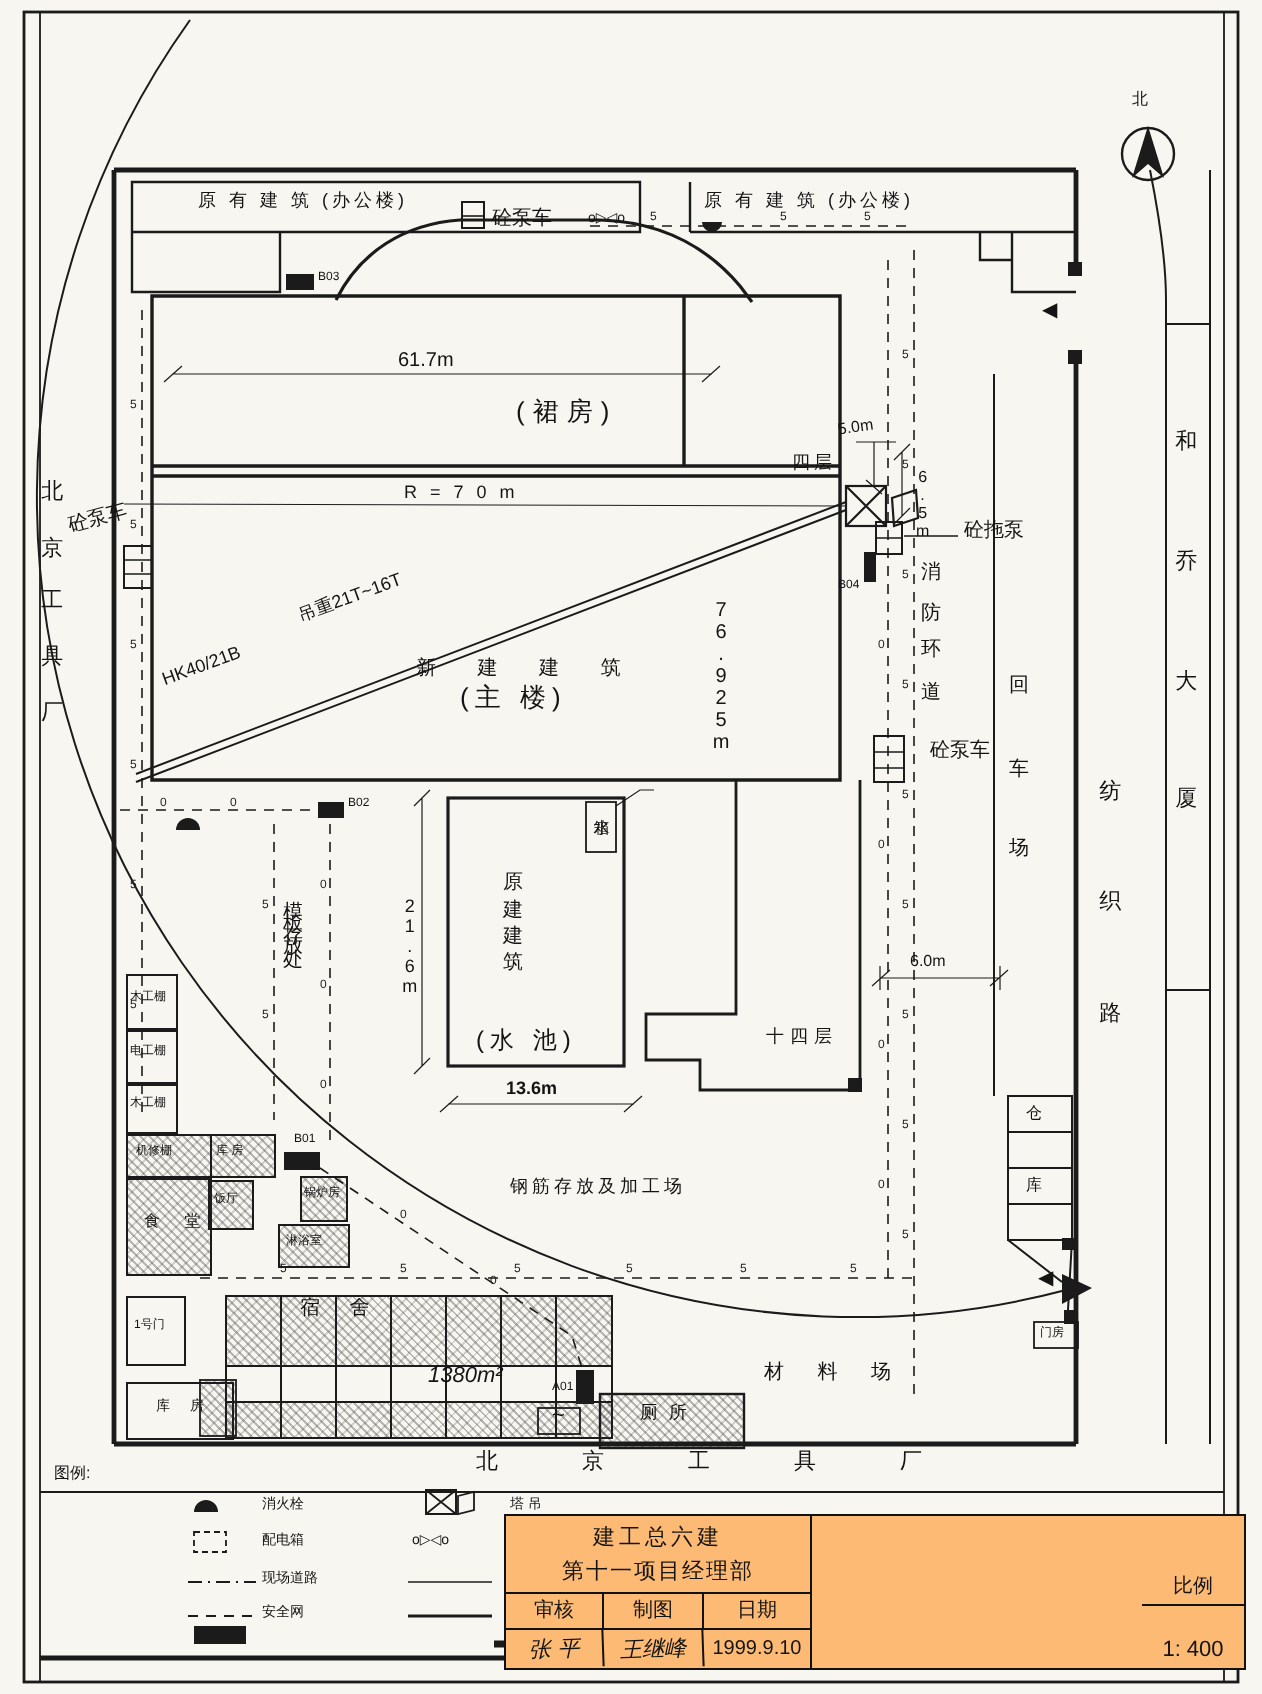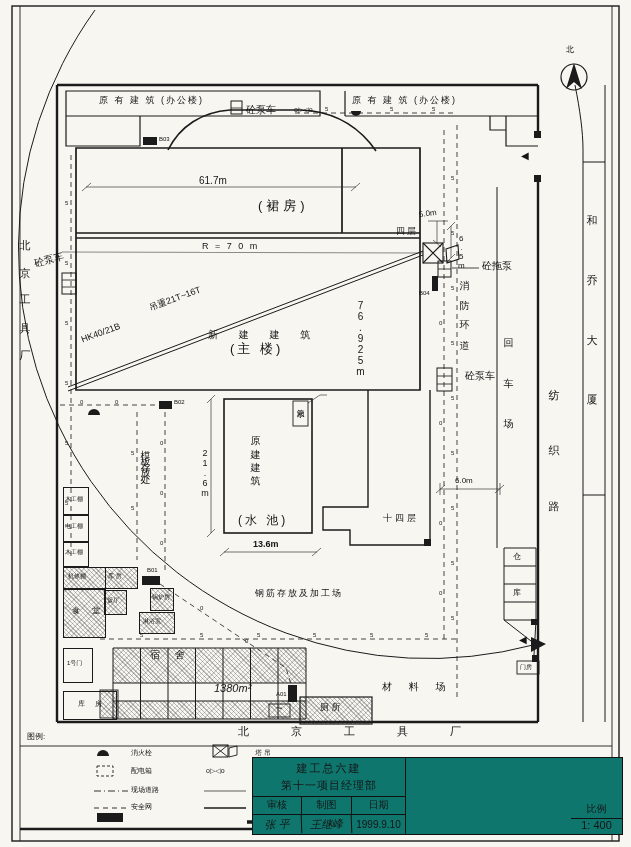--- a/index.html
+++ b/index.html
@@ -6,21 +6,21 @@
   #page{position:relative;width:631px;height:847px;background:#f7f6f1;overflow:hidden;
         font-family:"Liberation Sans","DejaVu Sans",sans-serif;color:#141414;}
   svg{position:absolute;left:0;top:0;z-index:1;}
   .lbl{position:absolute;z-index:3;white-space:nowrap;color:#141414;line-height:1.1;}
   .v{writing-mode:vertical-rl;text-orientation:upright;}
   .hatch{position:absolute;z-index:2;background:
      repeating-linear-gradient(45deg,rgba(35,35,35,.30) 0 1px,transparent 1px 3px),
      repeating-linear-gradient(-45deg,rgba(35,35,35,.18) 0 1px,transparent 1px 4px);}
   .box{position:absolute;z-index:2;border:1px solid #1b1b1b;}
   .tick{position:absolute;z-index:3;font-size:6px;color:#222;}
-  .tb{position:absolute;z-index:4;border:1.6px solid #111;background:#0f766e;}
+  .tb{position:absolute;z-index:4;border:1.6px solid #111;background:#fdba74;}
   .tbc{position:absolute;display:flex;align-items:center;justify-content:center;text-align:center;}
   .hand{font-family:"DejaVu Serif",serif;font-style:italic;transform:rotate(-2deg);}
   .cl{display:flex;flex-direction:column;justify-content:center;gap:2px;}
 </style>
 </head>
 <body>
 
 <div id="page">
 
 <svg width="631" height="847" viewBox="0 0 631 847">
@@ -186,21 +186,21 @@
 <div class="lbl" style="left:253px;top:540px;font-size:9px;font-weight:bold;">13.6m</div>
 <div class="lbl" style="left:383px;top:514px;font-size:9px;letter-spacing:3px;">十四层</div>
 <div class="lbl" style="left:255px;top:589px;font-size:9px;letter-spacing:2px;">钢筋存放及加工场</div>
 <div class="lbl" style="left:455px;top:477px;font-size:8px;">6.0m</div>
 <div class="lbl" style="left:513px;top:553px;font-size:8px;">仓</div>
 <div class="lbl" style="left:513px;top:589px;font-size:8px;">库</div>
 <div class="lbl" style="left:520px;top:664px;font-size:6px;">门房</div>
 <div class="lbl" style="left:521px;top:150px;font-size:10px;">◀</div>
 <div class="lbl" style="left:519px;top:634px;font-size:10px;">◀</div>
 <div class="lbl" style="left:382px;top:681px;font-size:10px;letter-spacing:7px;">材 料 场</div>
-<div class="lbl" style="left:320px;top:703px;font-size:9px;">厕 所</div>
+<div class="lbl" style="left:320px;top:703px;font-size:9px;font-family:Liberation Mono, monospace;">厕 所</div>
 <div class="lbl" style="left:150px;top:649px;font-size:10px;letter-spacing:6px;">宿 舍</div>
 <div class="lbl" style="left:214px;top:682px;font-size:11px;font-style:italic;">1380m²</div>
 <div class="lbl" style="left:238px;top:725px;font-size:11px;letter-spacing:42px;">北京工具厂</div>
 <div class="lbl v" style="left:548px;top:380px;font-size:11px;letter-spacing:56px;">纺织路</div>
 <div class="lbl v" style="left:586px;top:205px;font-size:11px;letter-spacing:60px;">和乔大厦</div>
 
 <div class="lbl" style="left:27px;top:733px;font-size:8px;">图例:</div>
 <div class="lbl" style="left:131px;top:749px;font-size:7px;">消火栓</div>
 <div class="lbl" style="left:131px;top:767px;font-size:7px;">配电箱</div>
 <div class="lbl" style="left:131px;top:786px;font-size:7px;">现场道路</div>
@@ -254,17 +254,17 @@
   <div class="tbc cl" style="left:0;top:0;width:152px;height:38px;border-right:1.3px solid #111;border-bottom:1.3px solid #111;">
     <div style="font-size:11px;letter-spacing:2px;">建工总六建</div>
     <div style="font-size:11px;letter-spacing:1px;">第十一项目经理部</div>
   </div>
   <div class="tbc" style="left:0;top:38px;width:48px;height:18px;border-right:1.3px solid #111;border-bottom:1.3px solid #111;font-size:10px;">审核</div>
   <div class="tbc" style="left:49px;top:38px;width:49px;height:18px;border-right:1.3px solid #111;border-bottom:1.3px solid #111;font-size:10px;">制图</div>
   <div class="tbc" style="left:99px;top:38px;width:53px;height:18px;border-right:1.3px solid #111;border-bottom:1.3px solid #111;font-size:10px;">日期</div>
   <div class="tbc hand" style="left:0;top:57px;width:48px;height:19px;border-right:1.3px solid #111;font-size:11px;">张  平</div>
   <div class="tbc hand" style="left:49px;top:57px;width:49px;height:19px;border-right:1.3px solid #111;font-size:11px;">王继峰</div>
   <div class="tbc" style="left:99px;top:57px;width:53px;height:19px;border-right:1.3px solid #111;font-size:10px;">1999.9.10</div>
-  <div class="tbc" style="left:318px;top:42px;width:51px;height:18px;border-bottom:1.3px solid #111;font-size:10px;">比例</div>
+  <div class="tbc" style="left:318px;top:26px;width:51px;height:18px;border-bottom:1.3px solid #111;font-size:10px;">比例</div>
   <div class="tbc" style="left:318px;top:57px;width:51px;height:19px;font-size:11px;text-align:center;">1: 400</div>
 </div>
 
 </div>
 
 </body></html>

